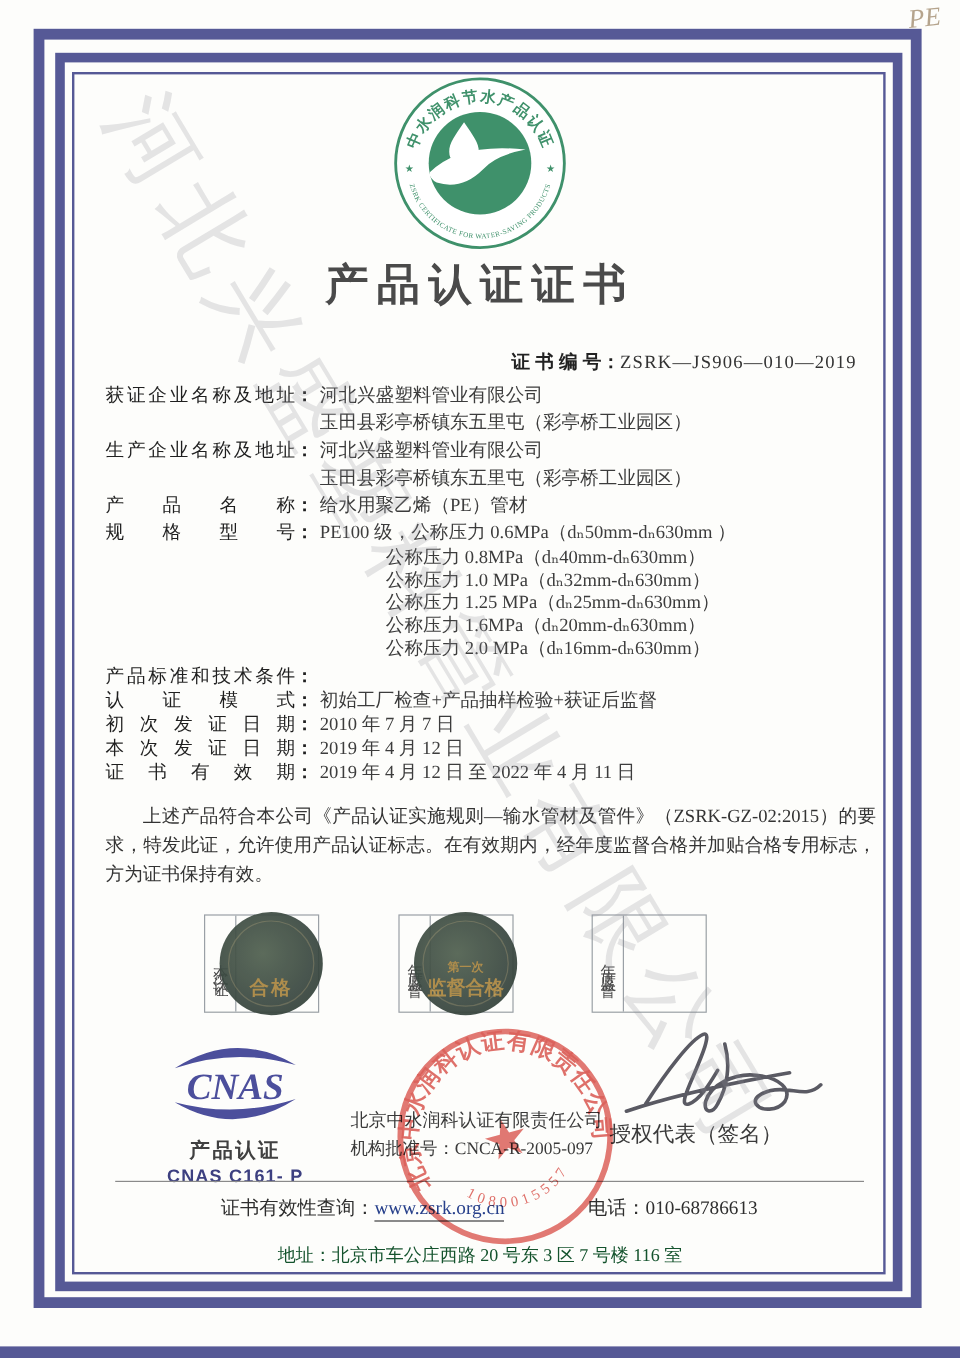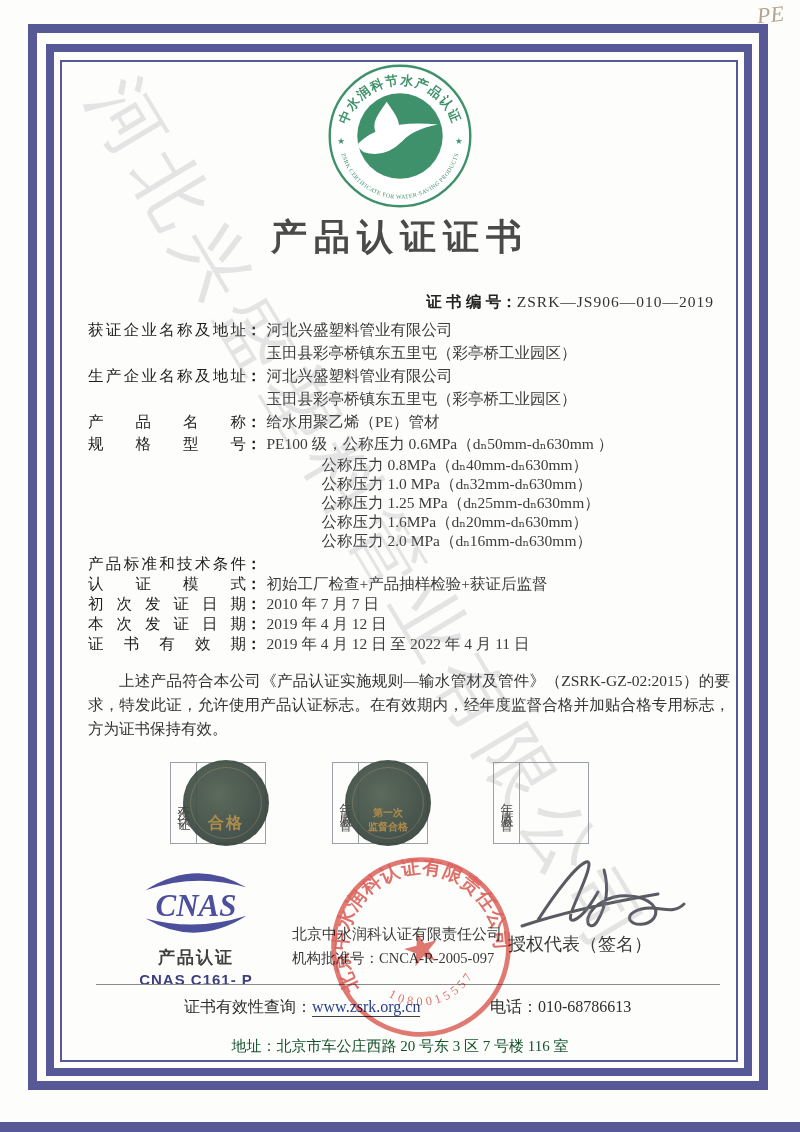--- a/index.html
+++ b/index.html
@@ -56,21 +56,21 @@
   .sbox .cell { position:relative; flex:1; }
   .green-seal { position:absolute; left:-14px; top:-3px; width:86px; height:86px; border-radius:50%;
                 background:radial-gradient(circle at 42% 40%, #50604f 0%, #3c4a42 55%, #2f3b34 100%);
                 opacity:.93; display:flex; flex-direction:column; align-items:center;
                 justify-content:flex-end; padding-bottom:12px; z-index:3; }
   .green-seal::after { content:""; position:absolute; inset:7px; border:1px solid rgba(230,200,140,.22);
                        border-radius:50%; }
   .seal-t1 { color:#a9853f; font-weight:bold; font-family:"Liberation Sans",sans-serif; }
   .sbox1 .seal-t1 { font-size:16px; letter-spacing:2px; }
   .sbox2 .seal-t1 { font-size:10px; }
-  .seal-t2 { color:#a9853f; font-weight:bold; font-size:10px; font-family:Liberation Serif, serif; }
+  .seal-t2 { color:#a9853f; font-weight:bold; font-size:16px; font-family:Liberation Serif, serif; }
 
   
   .cnas-block { position:absolute; left:112px; top:866px; width:168px; text-align:center; z-index:2; }
   .cnas-cat { margin-top:2px; font-size:17px; font-weight:bold; color:#404040; letter-spacing:2px;
               font-family:"Liberation Sans",sans-serif; }
   .cnas-code { margin-top:2px; font-size:15px; font-weight:bold; color:#3d4080;
                font-family:"Liberation Sans",sans-serif; letter-spacing:1px; }
   .issuer-block { position:absolute; left:292px; top:922px; width:220px; z-index:2; }
   .issuer-block .l1 { font-size:15px; color:#3a3a3a; line-height:24px; }
   .issuer-block .l2 { font-size:14.5px; color:#3a3a3a; line-height:24px; }

